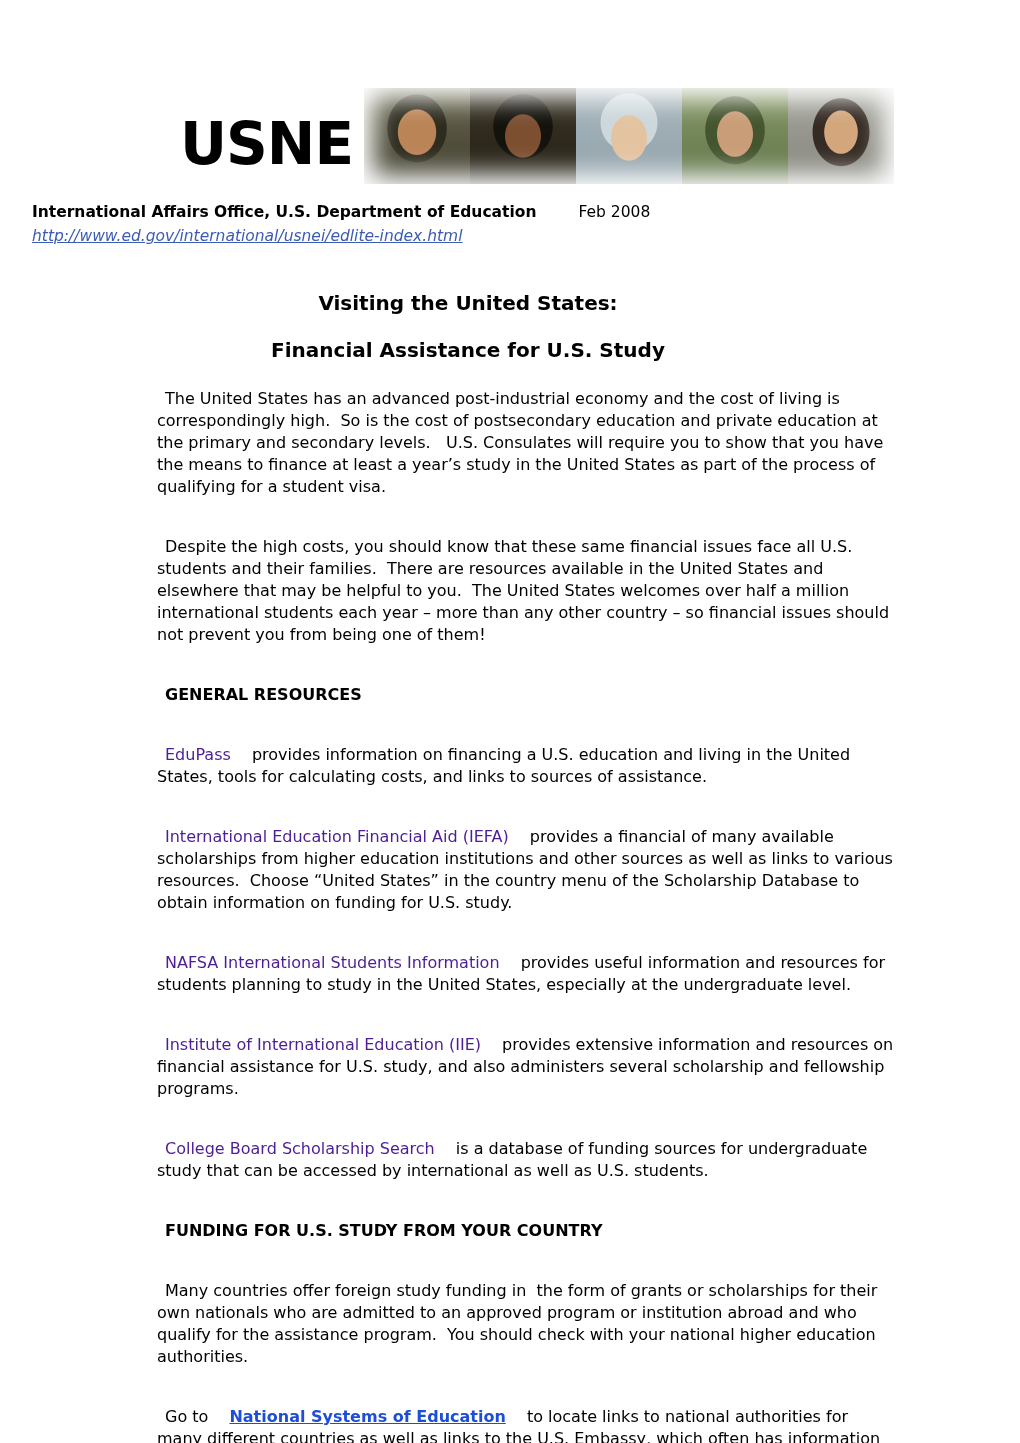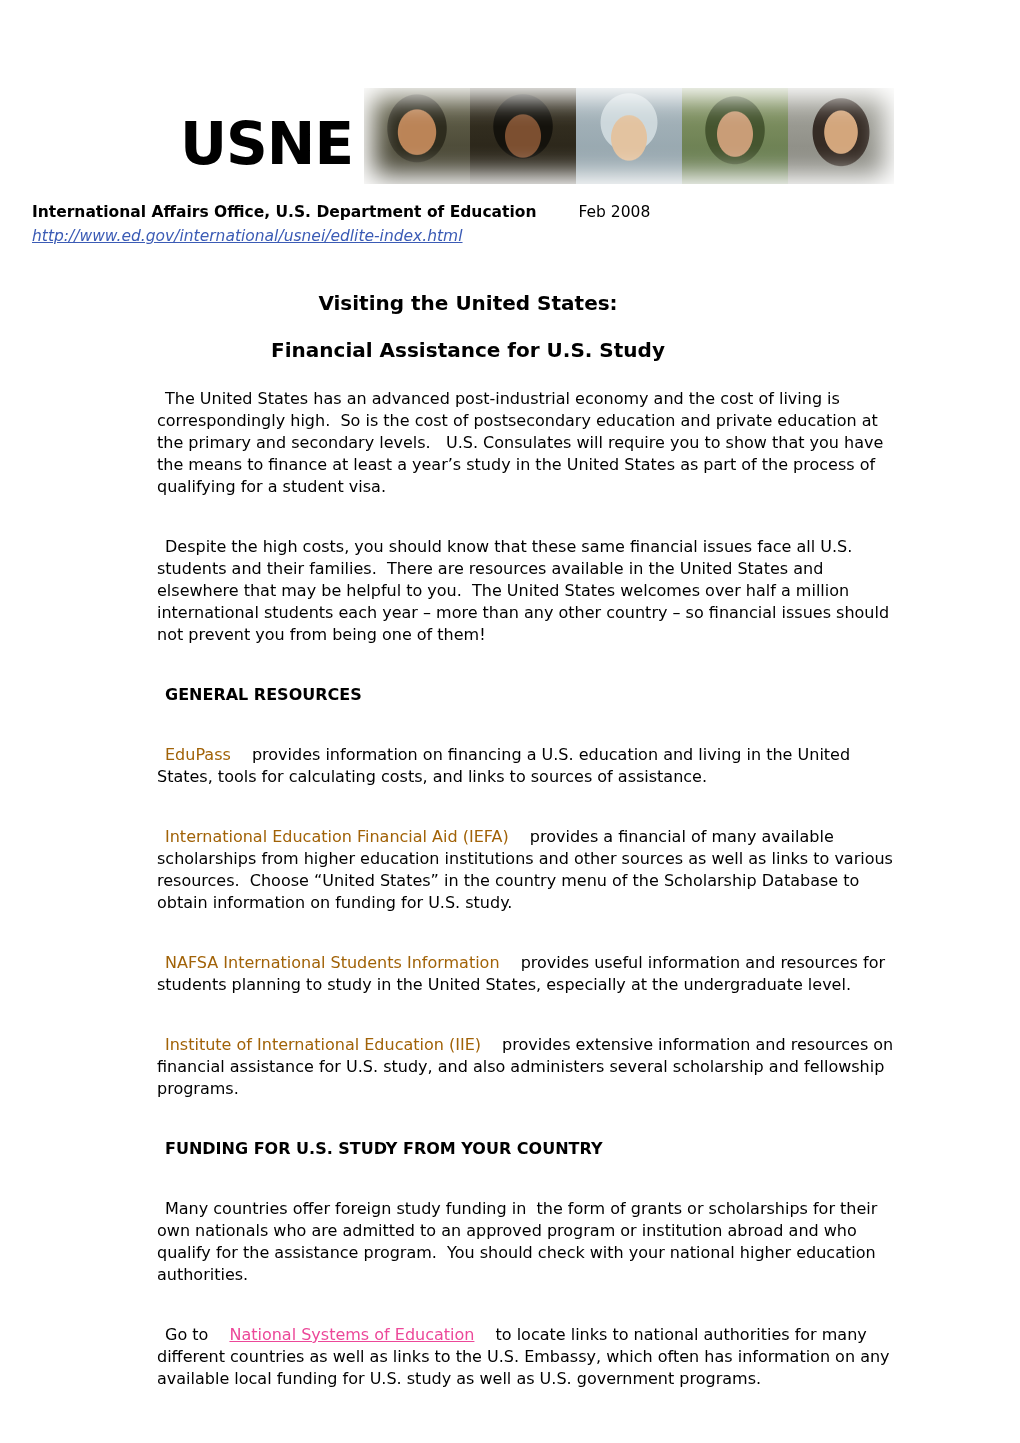--- a/index.html
+++ b/index.html
@@ -52,22 +52,22 @@
     font-size:20px; font-weight:bold; line-height:31px;
   }
 
   
   .doc-content {
     position:absolute; left:125px; top:356px; width:772px;
     font-size:16px; line-height:22px;
   }
   .doc-para { margin:0 0 22px 0; white-space:pre-wrap; }
   .doc-heading { margin:8px 0 22px 0; font-weight:bold; white-space:pre-wrap; }
-  .run-link { color:#a16207; text-decoration:none; cursor:pointer; }
-  .run-boldlink { color:#ec4899; font-weight:normal; text-decoration:underline; cursor:pointer; }
+  .run-link { color:#4c1d95; text-decoration:none; cursor:pointer; }
+  .run-boldlink { color:#1d4ed8; font-weight:bold; text-decoration:underline; cursor:pointer; }
 </style>
 </head>
 <body>
 
 <div class="page">
 
   <div class="banner">
     <div class="tile t1"></div>
     <div class="tile t2"></div>
     <div class="tile t3"></div>
@@ -91,18 +91,19 @@
   </div>
 
   <div class="doc-content">
       <p class="doc-para"><span>The United States has an advanced post-industrial economy and the cost of living is correspondingly high.  So is the cost of postsecondary education and private education at the primary and secondary levels.   U.S. Consulates will require you to show that you have the means to finance at least a year’s study in the United States as part of the process of qualifying for a student visa.</span></p>
       <p class="doc-para"><span>Despite the high costs, you should know that these same financial issues face all U.S. students and their families.  There are resources available in the United States and elsewhere that may be helpful to you.  The United States welcomes over half a million international students each year – more than any other country – so financial issues should not prevent you from being one of them!</span></p>
       <p class="doc-heading"><span>GENERAL RESOURCES</span></p>
       <p class="doc-para"><a class="run-link">EduPass</a><span> provides information on financing a U.S. education and living in the United States, tools for calculating costs, and links to sources of assistance.</span></p>
       <p class="doc-para"><a class="run-link">International Education Financial Aid (IEFA)</a><span> provides a financial of many available scholarships from higher education institutions and other sources as well as links to various resources.  Choose “United States” in the country menu of the Scholarship Database to obtain information on funding for U.S. study.</span></p>
       <p class="doc-para"><a class="run-link">NAFSA International Students Information</a><span> provides useful information and resources for students planning to study in the United States, especially at the undergraduate level.</span></p>
       <p class="doc-para"><a class="run-link">Institute of International Education (IIE)</a><span> provides extensive information and resources on financial assistance for U.S. study, and also administers several scholarship and fellowship programs.</span></p>
+      <p class="doc-para"><a class="run-link">College Board Scholarship Search</a><span> is a database of funding sources for undergraduate study that can be accessed by international as well as U.S. students.</span></p>
       <p class="doc-heading"><span>FUNDING FOR U.S. STUDY FROM YOUR COUNTRY</span></p>
       <p class="doc-para"><span>Many countries offer foreign study funding in  the form of grants or scholarships for their own nationals who are admitted to an approved program or institution abroad and who qualify for the assistance program.  You should check with your national higher education authorities.</span></p>
       <p class="doc-para"><span>Go to </span><a class="run-boldlink">National Systems of Education</a><span> to locate links to national authorities for many different countries as well as links to the U.S. Embassy, which often has information on any available local funding for U.S. study as well as U.S. government programs.</span></p>
     </div>
 
 </div>
 
 </body></html>

